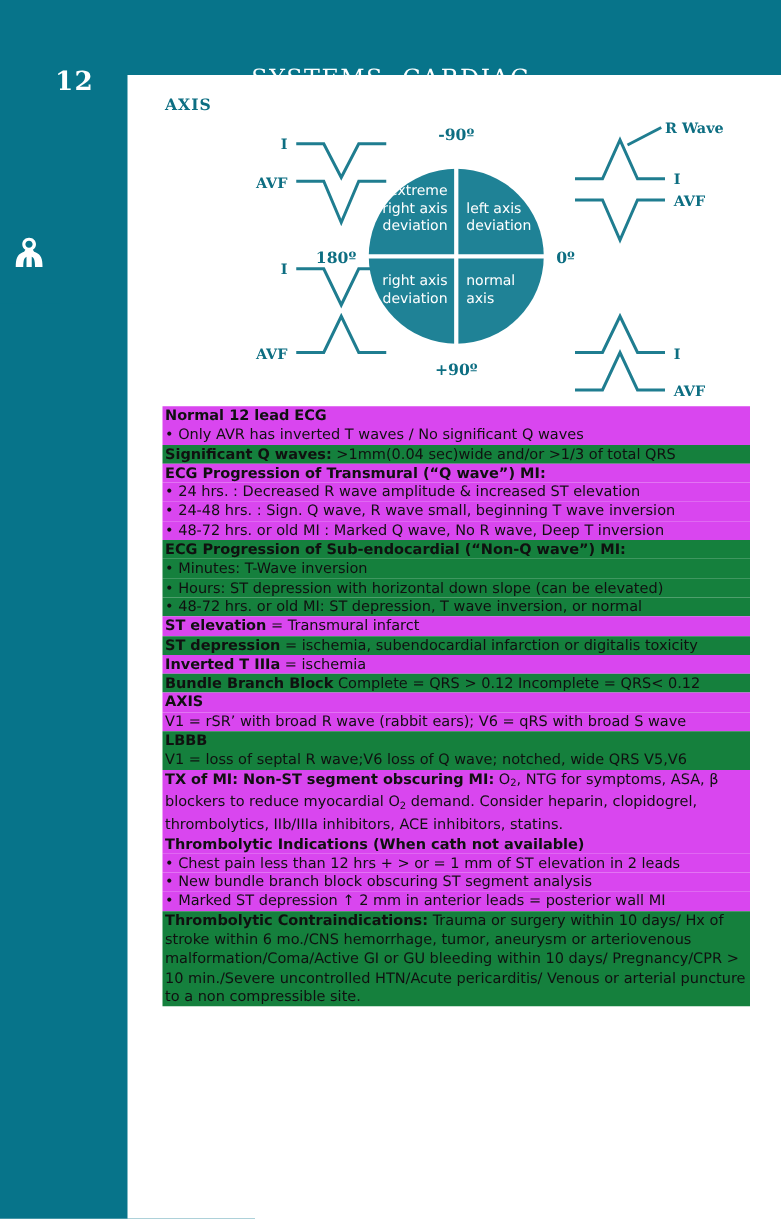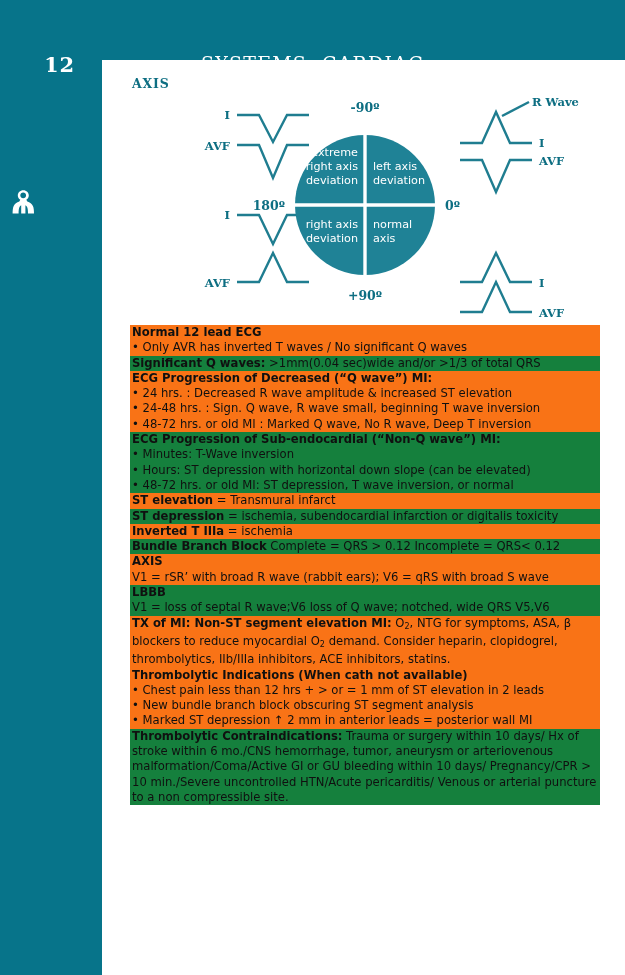--- a/index.html
+++ b/index.html
@@ -60,21 +60,21 @@
     width:470px;
   }
   .row{
     font-size:11.6px;
     line-height:15.3px;
     color:#101010;
     padding:0 2px 0 2px;
     white-space:nowrap;
   }
   .row.wrap{white-space:normal;}
-  .row.sh{background:#f97316;}
+  .row.sh{background:#d946ef;}
   .row.wh{background:#15803d;}
   .row b{font-weight:bold;}
   sub{font-size:8px;vertical-align:-2px;}
 </style>
 </head>
 <body>
 
 <div class="header">
   <div class="page-num">12</div>
   <div class="page-title">SYSTEMS: CARDIAC</div>
@@ -150,37 +150,37 @@
         <text x="437" y="257">AVF</text>
         <text x="430" y="46">R Wave</text>
       </g>
     </svg>
   </div>
 
   <div class="rows" id="rows">
       <div class="row sh"><b>Normal 12 lead ECG</b></div>
       <div class="row sh">• Only AVR has inverted T waves / No significant Q waves</div>
       <div class="row wh"><b>Significant Q waves:</b> &gt;1mm(0.04 sec)wide and/or &gt;1/3 of total QRS</div>
-      <div class="row sh"><b>ECG Progression of Decreased (“Q wave”) MI:</b></div>
+      <div class="row sh"><b>ECG Progression of Transmural (“Q wave”) MI:</b></div>
       <div class="row sh">• 24 hrs. : Decreased R wave amplitude &amp; increased ST elevation</div>
       <div class="row sh">• 24-48 hrs. : Sign. Q wave, R wave small, beginning T wave inversion</div>
       <div class="row sh">• 48-72 hrs. or old MI : Marked Q wave, No R wave, Deep T inversion</div>
       <div class="row wh"><b>ECG Progression of Sub-endocardial (“Non-Q wave”) MI:</b></div>
       <div class="row wh">• Minutes: T-Wave inversion</div>
       <div class="row wh">• Hours: ST depression with horizontal down slope (can be elevated)</div>
       <div class="row wh">• 48-72 hrs. or old MI: ST depression, T wave inversion, or normal</div>
       <div class="row sh"><b>ST elevation</b> = Transmural infarct</div>
       <div class="row wh"><b>ST depression</b> = ischemia, subendocardial infarction or digitalis toxicity</div>
       <div class="row sh"><b>Inverted T IIIa</b> = ischemia</div>
       <div class="row wh"><b>Bundle Branch Block</b> Complete = QRS &gt; 0.12 Incomplete = QRS&lt; 0.12</div>
       <div class="row sh"><b>AXIS</b></div>
       <div class="row sh">V1 = rSR’ with broad R wave (rabbit ears); V6 = qRS with broad S wave</div>
       <div class="row wh"><b>LBBB</b></div>
       <div class="row wh">V1 = loss of septal R wave;V6 loss of Q wave; notched, wide QRS V5,V6</div>
-      <div class="row sh wrap"><b>TX of MI: Non-ST segment elevation MI:</b> O<sub>2</sub>, NTG for symptoms, ASA, β blockers to reduce myocardial O<sub>2</sub> demand. Consider heparin, clopidogrel, thrombolytics, IIb/IIIa inhibitors, ACE inhibitors, statins.</div>
+      <div class="row sh wrap"><b>TX of MI: Non-ST segment obscuring MI:</b> O<sub>2</sub>, NTG for symptoms, ASA, β blockers to reduce myocardial O<sub>2</sub> demand. Consider heparin, clopidogrel, thrombolytics, IIb/IIIa inhibitors, ACE inhibitors, statins.</div>
       <div class="row sh"><b>Thrombolytic Indications (When cath not available)</b></div>
       <div class="row sh">• Chest pain less than 12 hrs + &gt; or = 1 mm of ST elevation in 2 leads</div>
       <div class="row sh">• New bundle branch block obscuring ST segment analysis</div>
       <div class="row sh">• Marked ST depression ↑ 2 mm in anterior leads = posterior wall MI</div>
       <div class="row wh wrap"><b>Thrombolytic Contraindications:</b> Trauma or surgery within 10 days/ Hx of stroke within 6 mo./CNS hemorrhage, tumor, aneurysm or arteriovenous malformation/Coma/Active GI or GU bleeding within 10 days/ Pregnancy/CPR &gt; 10 min./Severe uncontrolled HTN/Acute pericarditis/ Venous or arterial puncture to a non compressible site.</div>
     </div>
 
 </div>
 
 </body></html>

